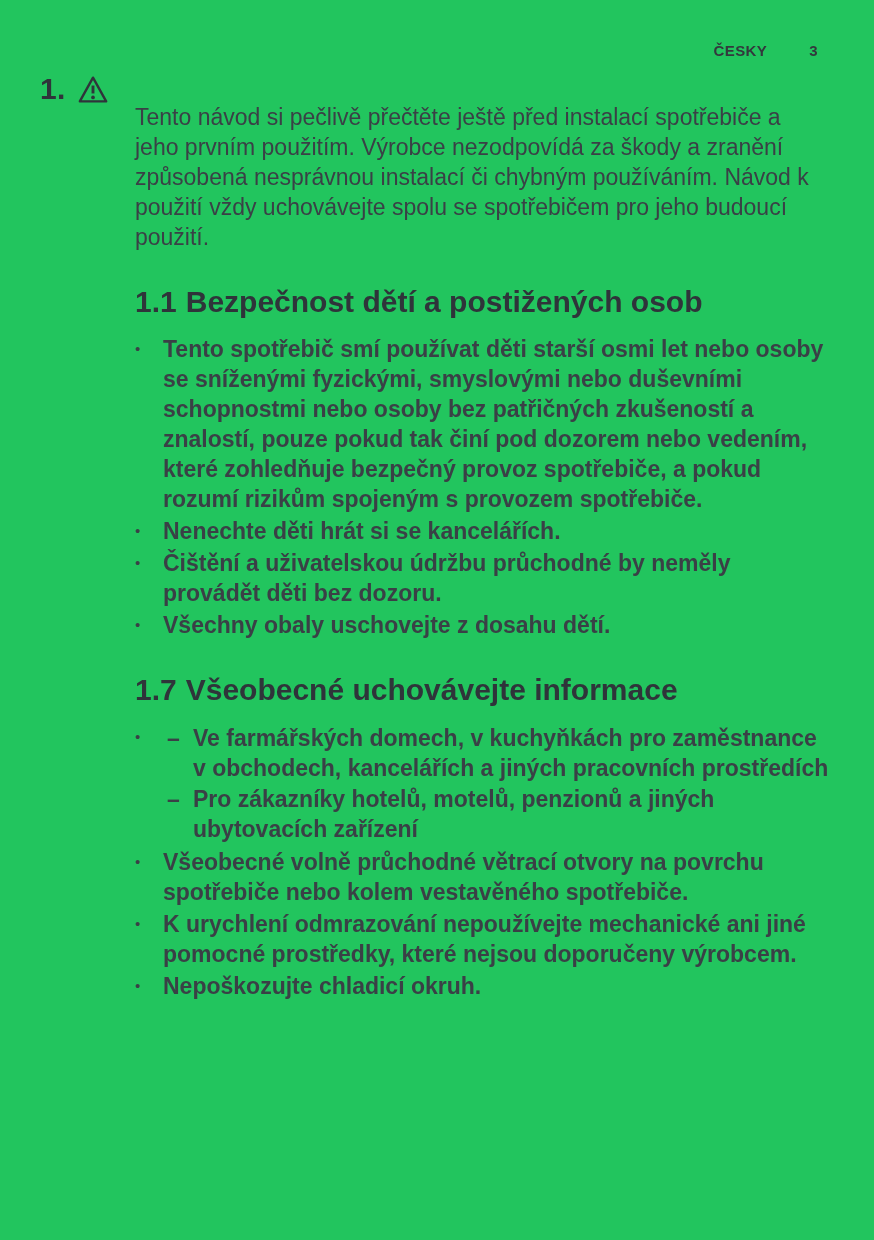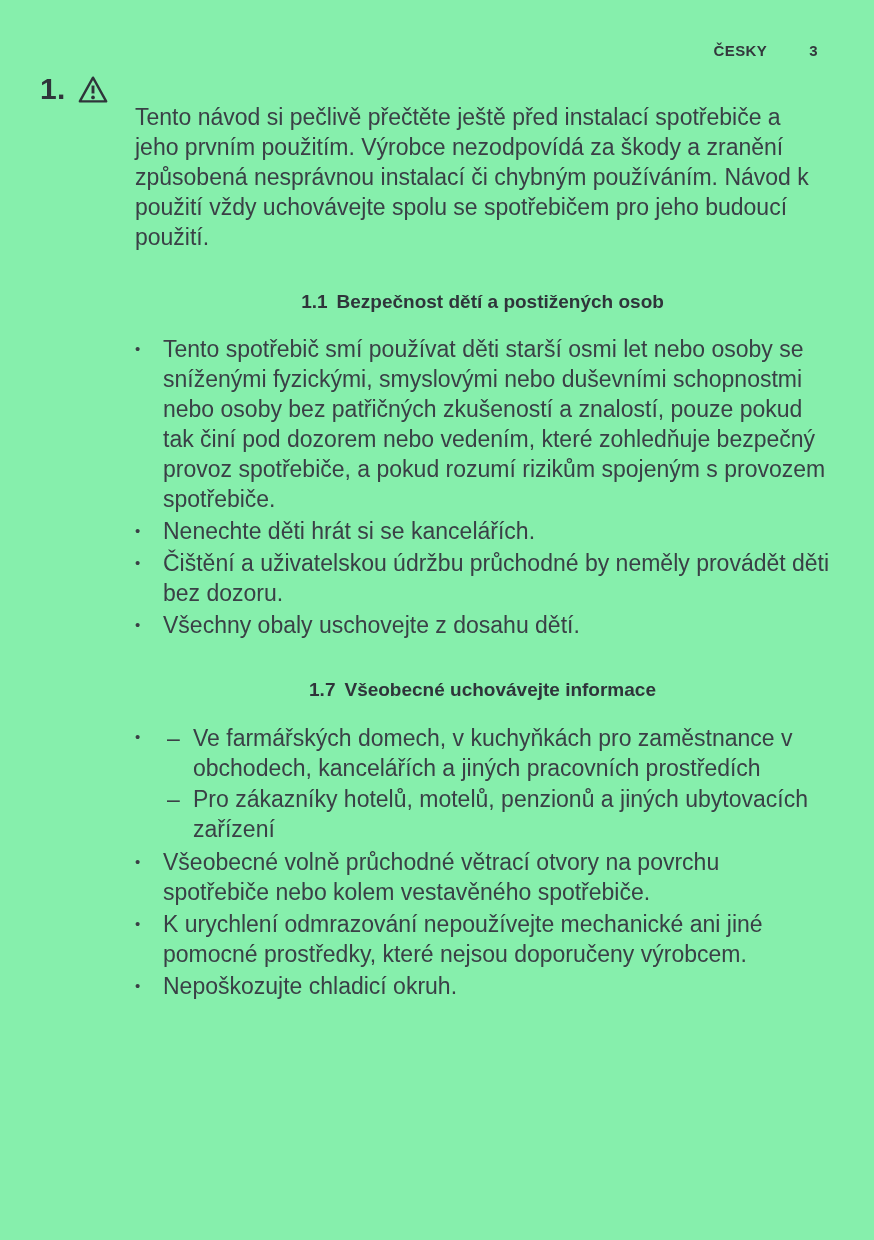--- a/index.html
+++ b/index.html
@@ -1,19 +1,19 @@
 <!DOCTYPE html>
 <html><head>
 <meta charset="utf-8">
 <style>
   html,body{margin:0;padding:0;background:#ffffff;}
   .page{
     position:relative;
     width:874px;height:1240px;
-    background:#86efac;
+    background:#22c55e;
     color:#3a4046;
     font-family:"Liberation Sans","DejaVu Sans",sans-serif;
     box-sizing:border-box;
     overflow:hidden;
   }
   .meta{
     position:absolute;top:42px;right:56px;
     display:flex;align-items:baseline;gap:42px;
     font-size:15px;font-weight:700;color:#33383d;letter-spacing:.4px;
   }
@@ -22,31 +22,31 @@
     display:flex;align-items:center;gap:10px;
     font-size:30px;font-weight:700;color:#2f343a;letter-spacing:.2px;
   }
   .warning-icon{display:inline-flex;align-items:center;margin:0 2px;}
   .content{
     position:absolute;top:102px;left:135px;width:695px;
     font-size:23px;line-height:30px;
   }
   .intro{margin:0 0 22px 0;}
   .section-title{
-    font-size:19px;font-weight:700;color:#2f343a;
-    margin:34px 0 16px 0;line-height:32px;text-align:center;
+    font-size:30px;font-weight:700;color:#2f343a;
+    margin:34px 0 16px 0;line-height:32px;
   }
   .section-title .sec-num{margin-right:9px;}
   ul.bullets{list-style:none;margin:0;padding:0;}
   ul.bullets > li{display:flex;margin:2px 0;}
   .b-marker{
     flex:none;width:28px;
     font-size:15px;line-height:30px;color:#3a4046;
   }
-  .b-text{flex:1;}
+  .b-text{flex:1;font-weight:bold;}
   ul.subbullets{list-style:none;margin:0 0 0 4px;padding:0;}
   ul.subbullets > li{display:flex;margin:1px 0;}
   .d-marker{flex:none;width:26px;font-size:23px;line-height:30px;color:#3a4046;}
 </style>
 </head>
 <body>
 
 <div class="page">
 
   <div class="meta">

